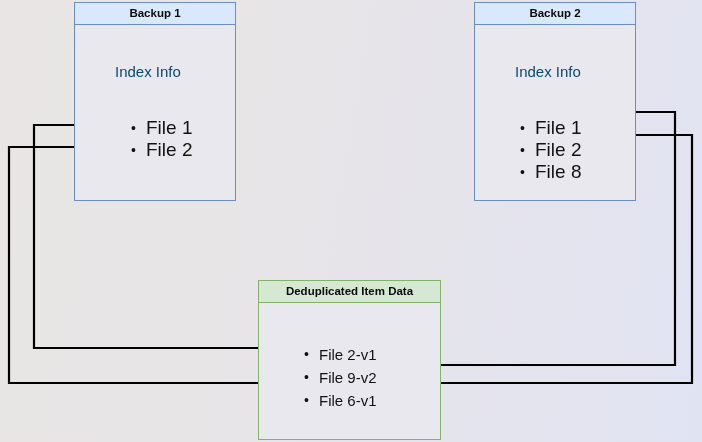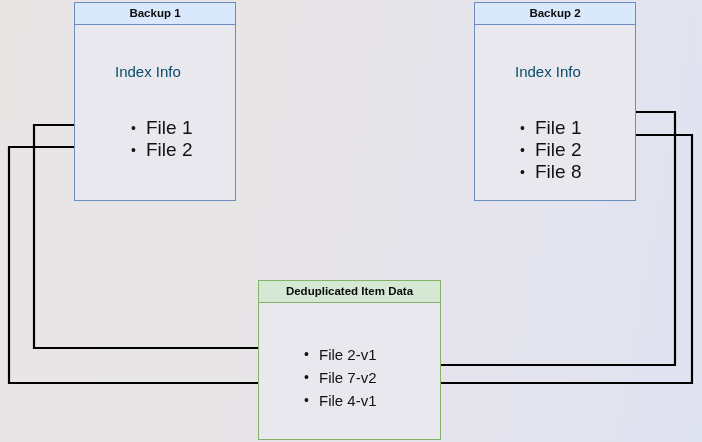--- a/index.html
+++ b/index.html
@@ -145,19 +145,19 @@
         <li>File 8</li>
       </ul>
     </div>
   </div>
 
   <div class="node green" style="left:258px; top:280px; width:183px; height:160px;">
     <div class="node-header">Deduplicated Item Data</div>
     <div class="node-body">
       <ul class="file-list dedup-list">
         <li>File 2-v1</li>
-        <li>File 7-v2</li>
-        <li>File 4-v1</li>
+        <li>File 9-v2</li>
+        <li>File 6-v1</li>
       </ul>
     </div>
   </div>
 
 </div>
 
 </body></html>

